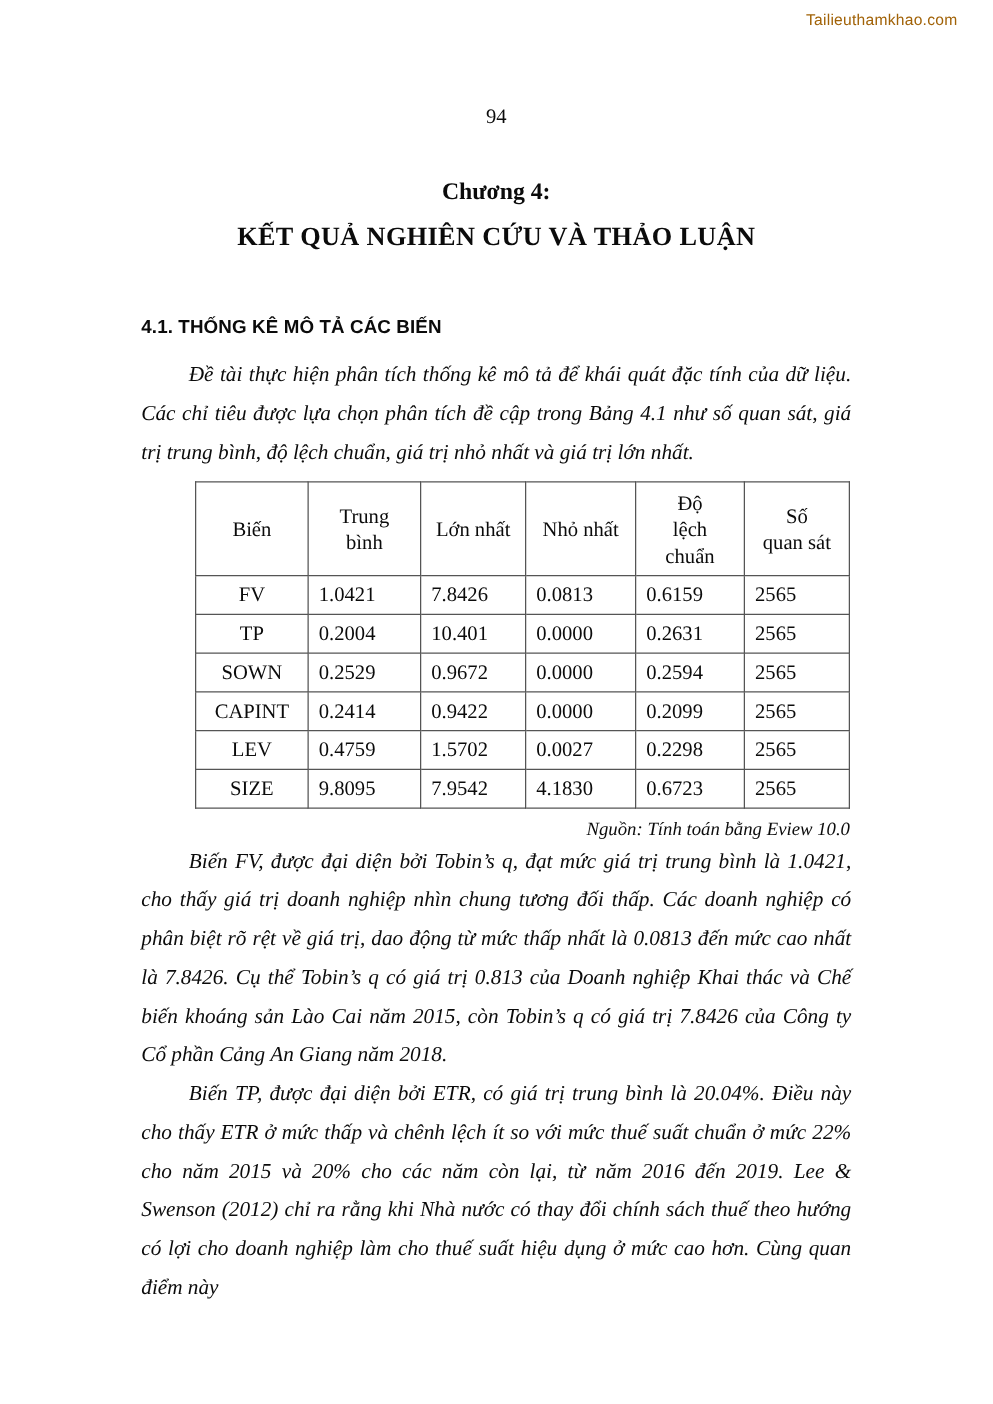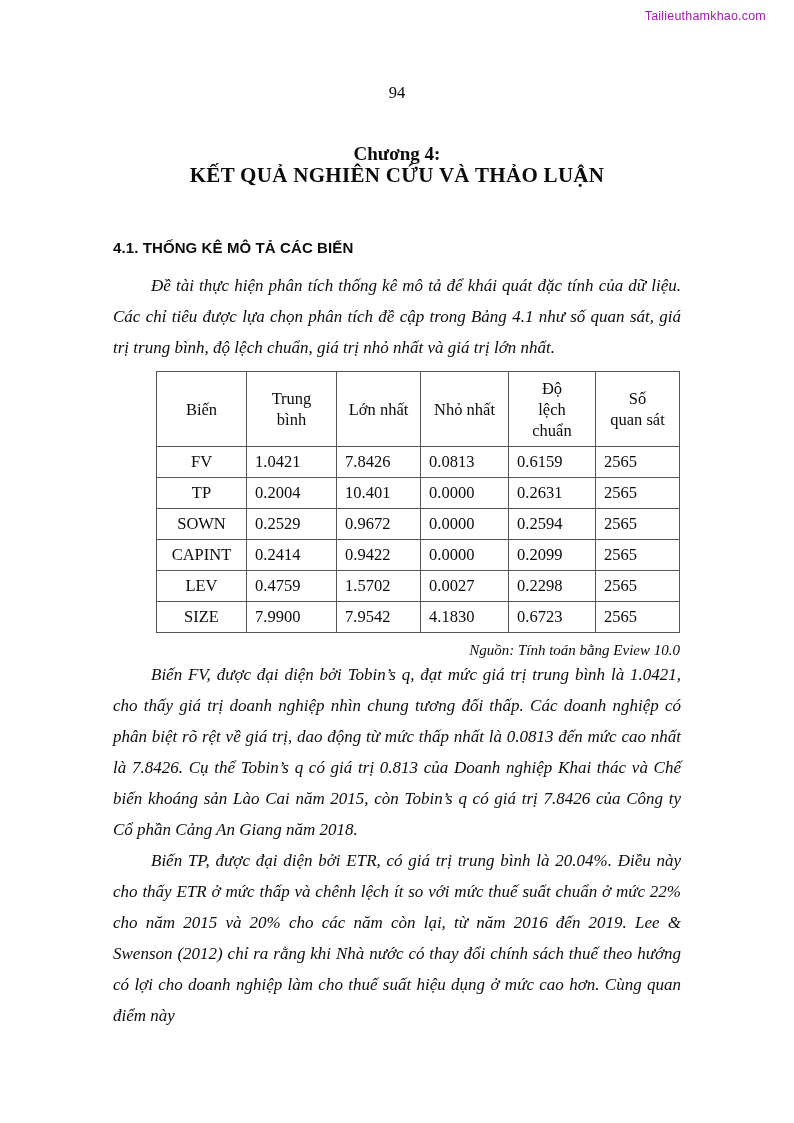--- a/index.html
+++ b/index.html
@@ -22,21 +22,21 @@
     background: #ffffff;
   }
 
   
   .watermark {
     position: absolute;
     top: 9px;
     right: 28px;
     font-family: "Liberation Sans", "DejaVu Sans", sans-serif;
     font-size: 12.5px;
-    color: #a21caf;
+    color: #a16207;
     letter-spacing: 0.2px;
     user-select: none;
   }
 
   
   .content {
     position: absolute;
     left: 113px;
     top: 0;
     width: 568px;
@@ -54,20 +54,21 @@
     font-weight: bold;
     font-size: 19px;
     margin-top: 42px;
     line-height: 1.1;
   }
 
   .chapter-title {
     text-align: center;
     font-weight: bold;
     font-size: 21px;
+    margin-top: 14px;
     line-height: 1.1;
     letter-spacing: 0.3px;
   }
 
   .section-heading {
     font-family: "Liberation Sans", "DejaVu Sans", sans-serif;
     font-weight: bold;
     font-size: 15px;
     margin-top: 52px;
     letter-spacing: 0.1px;
@@ -232,21 +233,21 @@
         <tr>
           <td class="var">LEV</td>
           <td class="num">0.4759</td>
           <td class="num">1.5702</td>
           <td class="num">0.0027</td>
           <td class="num">0.2298</td>
           <td class="num">2565</td>
         </tr>
         <tr>
           <td class="var">SIZE</td>
-          <td class="num">7.9900</td>
+          <td class="num">9.8095</td>
           <td class="num">7.9542</td>
           <td class="num">4.1830</td>
           <td class="num">0.6723</td>
           <td class="num">2565</td>
         </tr>
       </tbody>
     </table>
 
     <div class="source-note">Nguồn: Tính toán bằng Eview 10.0</div>
 

